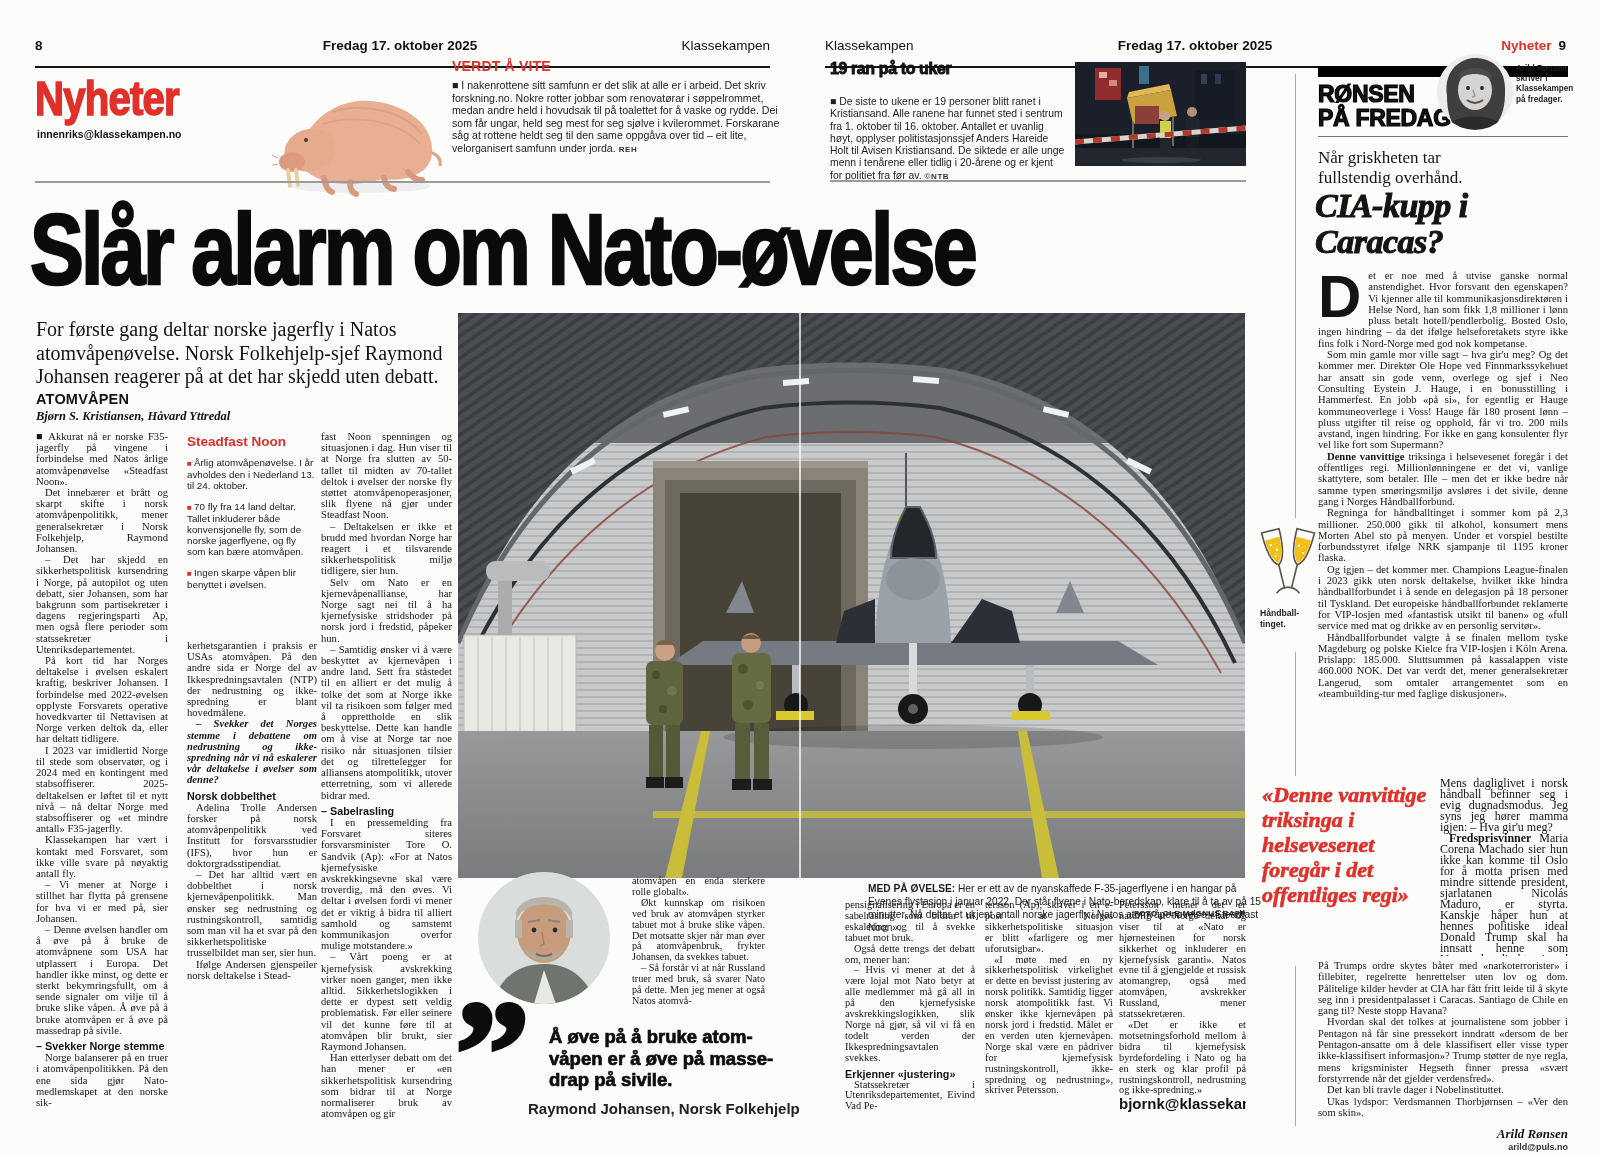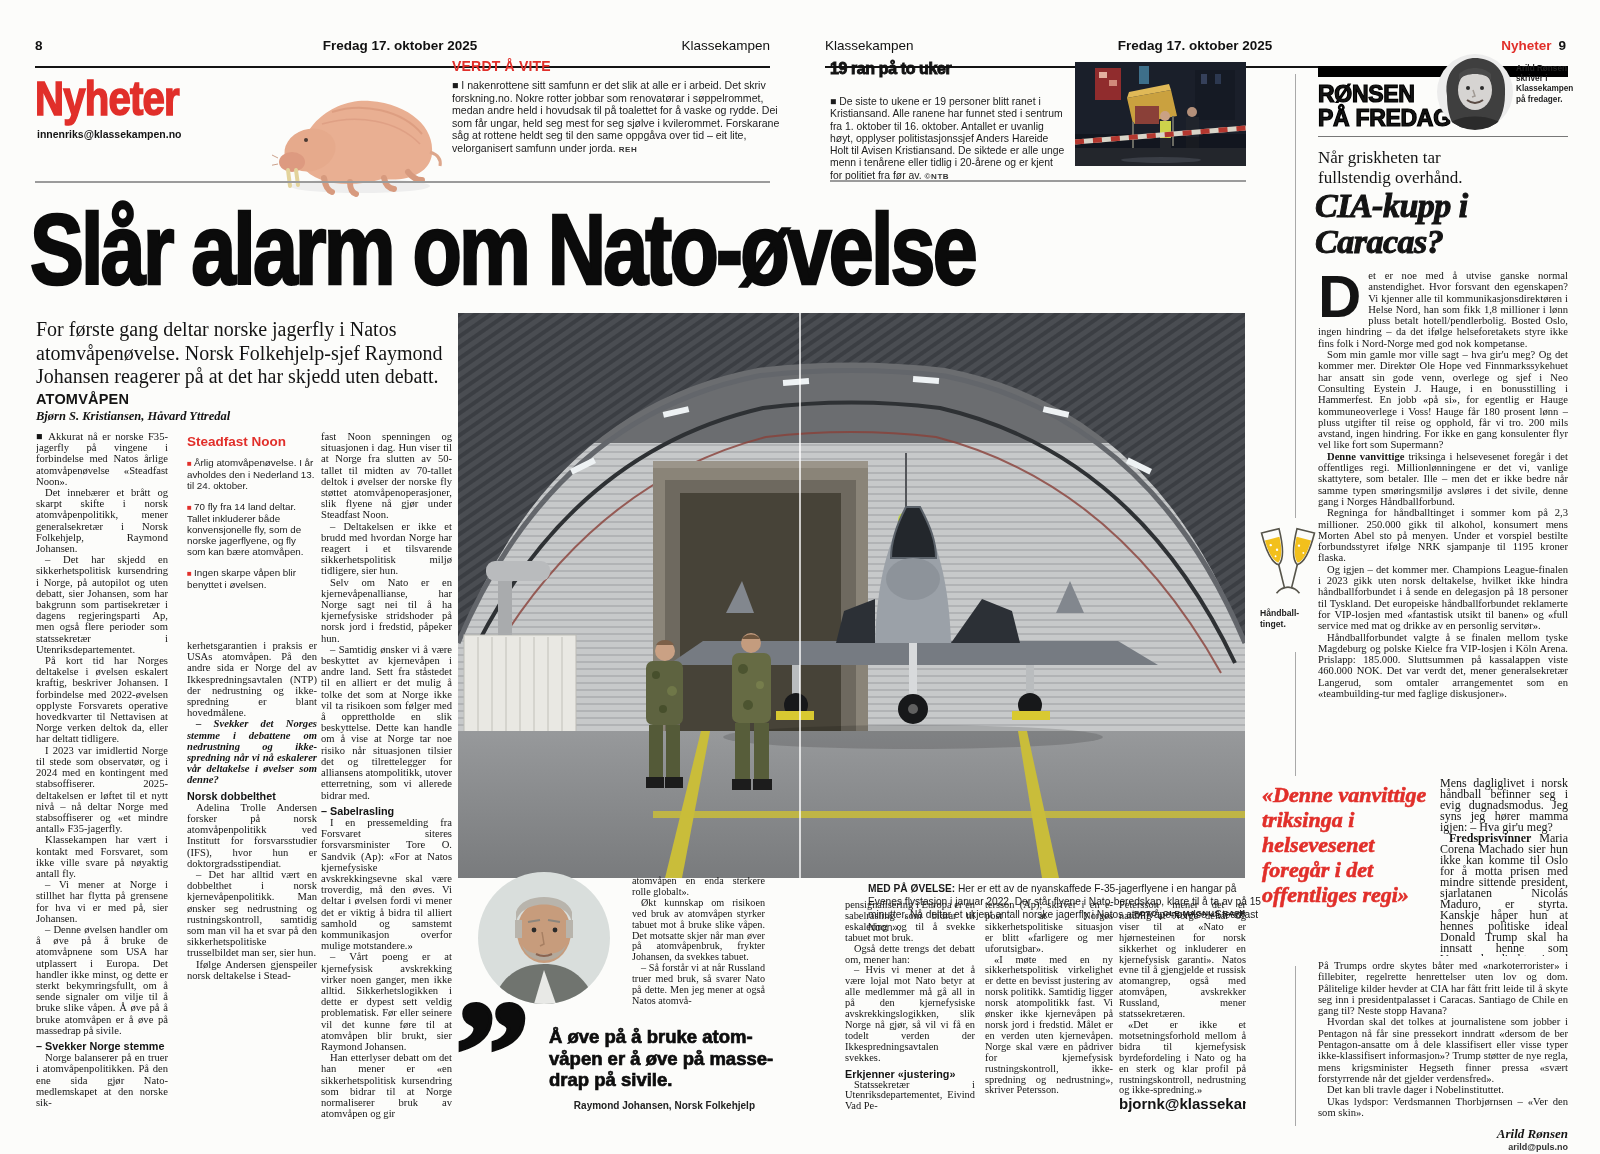--- a/index.html
+++ b/index.html
@@ -66,22 +66,22 @@
   #caption .pre{font-weight:700;}
   #capCredit{left:1078px;top:909px;width:168px;text-align:right;font-family:"Liberation Sans",sans-serif;
              font-weight:700;font-size:8px;color:#222;letter-spacing:.3px;}
 
   #portrait{left:478px;top:872px;}
   #midcol{left:632px;top:876px;width:133px;height:152px;font-size:10.2px;line-height:10.9px;}
   #quoteMark{left:455px;top:998px;font-family:"Liberation Serif",serif;font-weight:700;
              font-size:150px;line-height:110px;color:#0c0c0c;-webkit-text-stroke:4px #0c0c0c;}
   #quoteText{left:549px;top:1026px;width:228px;font-family:"Liberation Sans",sans-serif;
              font-weight:700;font-size:18.5px;line-height:21.5px;color:#0d0d0d;-webkit-text-stroke:.7px #0d0d0d;}
-  #quoteAttr{left:478px;top:1100px;width:277px;text-align:right;font-family:"Liberation Sans",sans-serif;
-             font-weight:700;font-size:10px;color:#222;}
+  #quoteAttr{left:528px;top:1100px;width:277px;font-family:"Liberation Sans",sans-serif;
+             font-weight:700;font-size:15px;color:#222;}
 
   #colA{left:845px;top:900px;width:130px;height:220px;font-size:10.4px;line-height:10.9px;}
   #colB{left:985px;top:900px;width:128px;height:220px;font-size:10.4px;line-height:10.9px;}
   #colC{left:1119px;top:900px;width:127px;height:220px;font-size:10.4px;line-height:10.9px;}
 
   #gutter{left:799px;top:313px;width:2px;height:565px;background:rgba(255,255,255,.5);}
 
   
   #briefTitle{left:830px;top:60px;font-family:"Liberation Sans",sans-serif;font-weight:700;
               font-size:16px;letter-spacing:-.4px;-webkit-text-stroke:.9px #111;}

